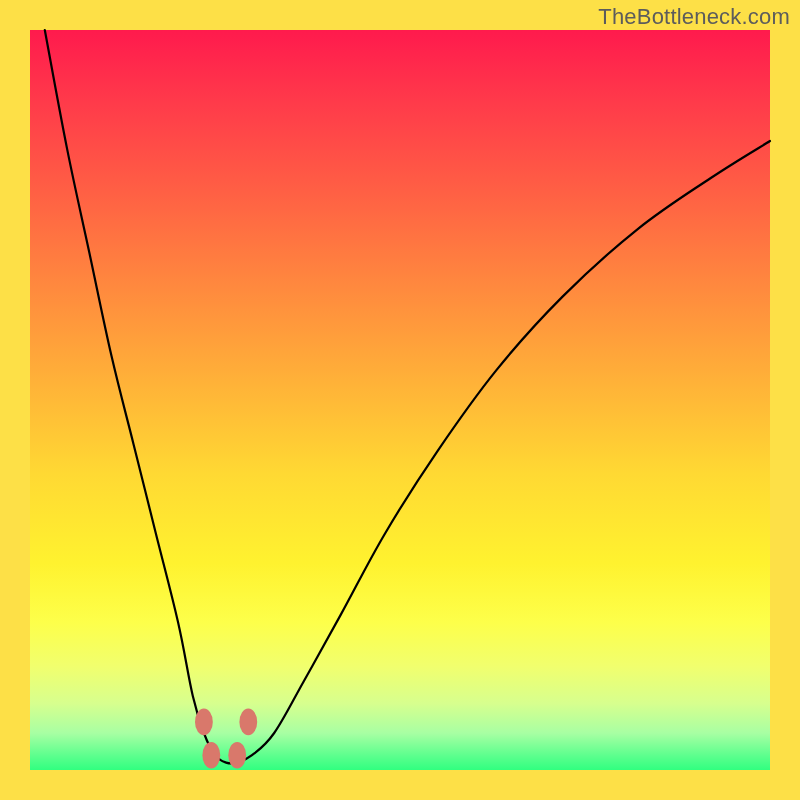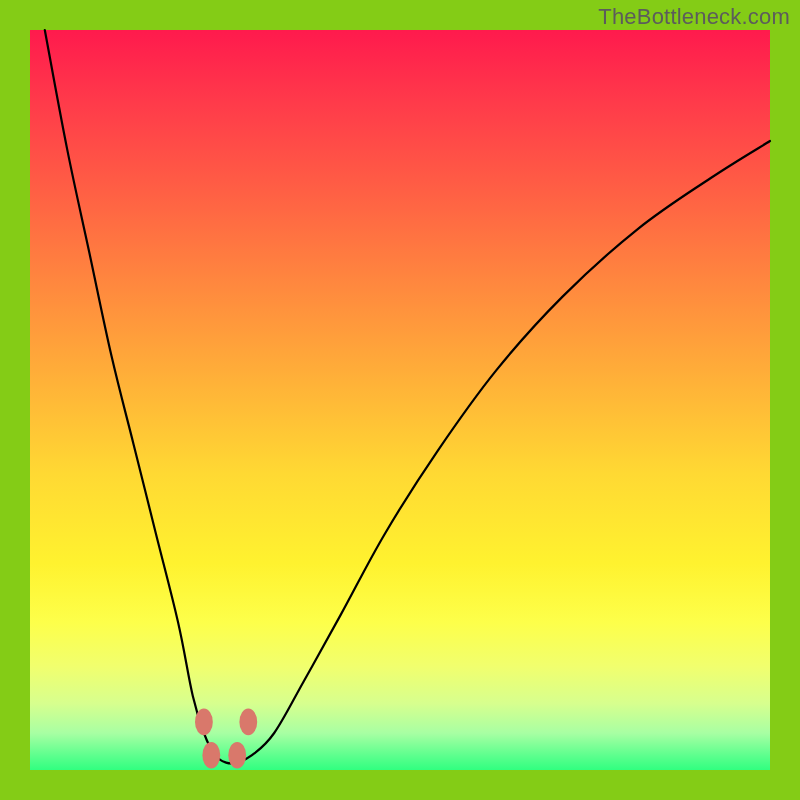--- a/index.html
+++ b/index.html
@@ -8,21 +8,21 @@
     width: 800px;
     height: 800px;
     background: #000;
     overflow: hidden;
     font-family: Arial, Helvetica, sans-serif;
   }
   .outer {
     position: relative;
     width: 800px;
     height: 800px;
-    background: #84cc16;
+    background: #fde047;
   }
   .plot {
     position: absolute;
     left: 30px;
     top: 30px;
     width: 740px;
     height: 740px;
     background: linear-gradient(
       to bottom,
       #ff1a4d 0%,

